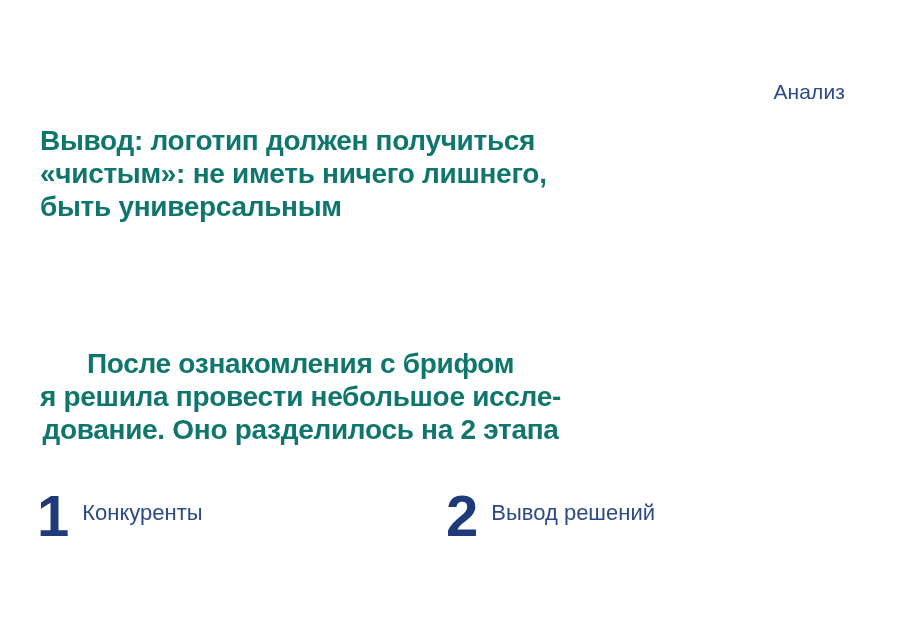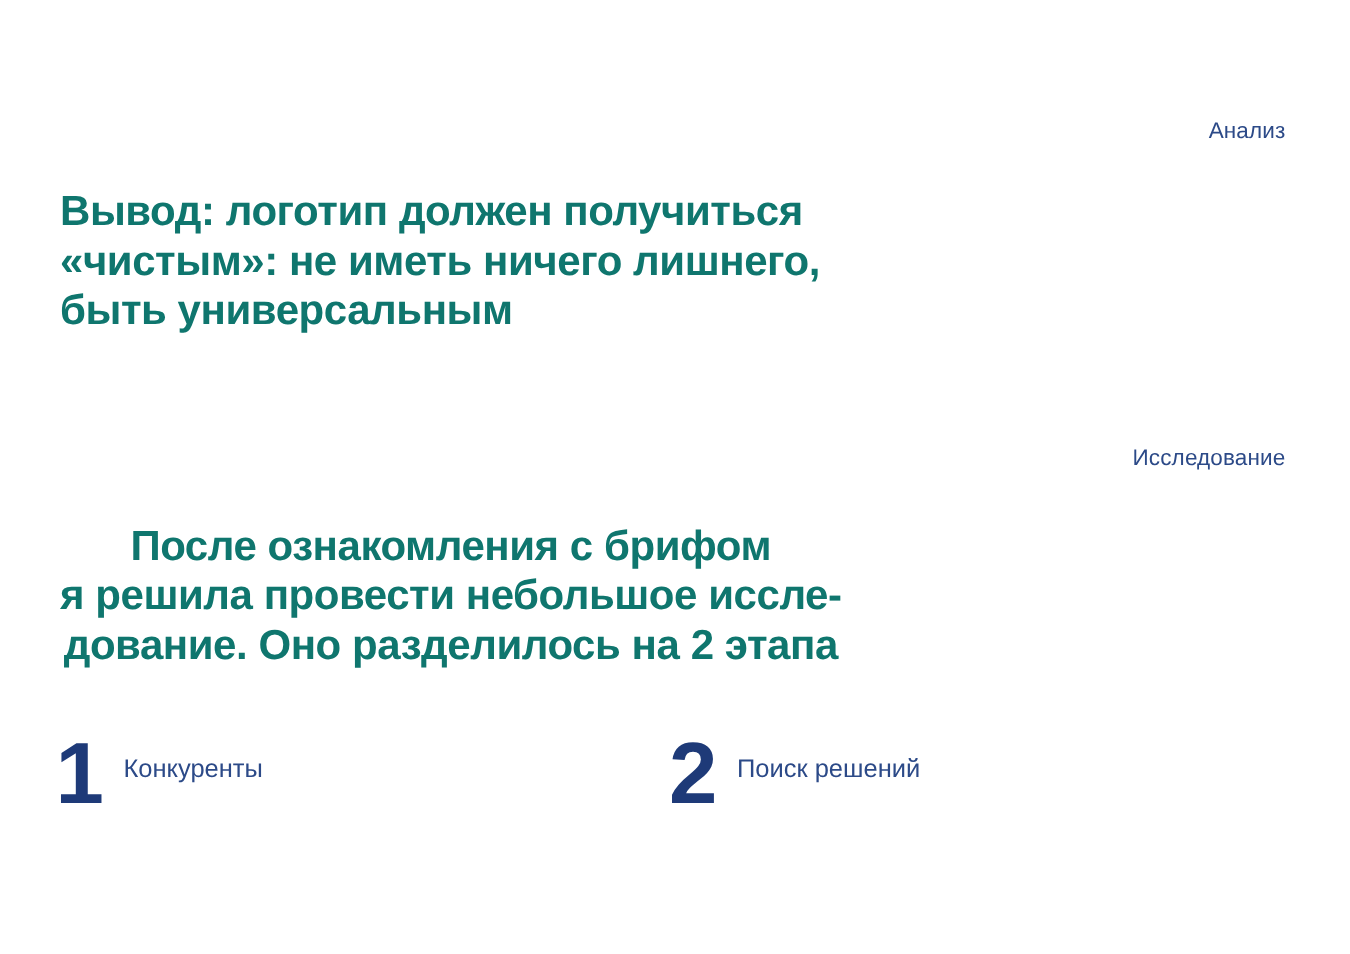--- a/index.html
+++ b/index.html
@@ -14,22 +14,22 @@
     overflow: hidden;
   }
   .slide {
     position: relative;
     width: 900px;
     height: 636px;
     background: #ffffff;
   }
   .corner-label {
     position: absolute;
-    right: 43px;
-    font-size: 15px;
+    right: 55px;
+    font-size: 21px;
     font-weight: 400;
     letter-spacing: 0.1px;
     color: #2c4a88;
     text-align: left;
     line-height: 1.2;
   }
   .label-analysis { top: 79px; }
   .label-research { top: 297px; }
   .heading {
     position: absolute;
@@ -55,48 +55,47 @@
   .step-1 { left: 37px; }
   .step-2 { left: 446px; }
   .step-number {
     font-size: 58px;
     font-weight: 700;
     line-height: 44px;
     color: #1e3a78;
     letter-spacing: -1px;
   }
   .step-label {
-    font-size: 17px;
+    font-size: 22px;
     font-weight: 400;
     color: #2c4a88;
     line-height: 1.2;
     position: relative;
     top: -3px;
   }
 </style>
 </head>
 <body>
 
 <div class="slide">
 
   <div class="corner-label label-analysis">Анализ</div>
 
   <h1 class="heading heading-1">Вывод: логотип должен получиться
 «чистым»: не иметь ничего лишнего,
 быть универсальным</h1>
 
-  <div class="corner-label label-research">Исследование</div>
 
   <h1 class="heading heading-2">После ознакомления с брифом
 я решила провести небольшое иссле-
 дование. Оно разделилось на 2 этапа</h1>
 
   <div class="step step-1">
     <span class="step-number">1</span>
     <span class="step-label">Конкуренты</span>
   </div>
 
   <div class="step step-2">
     <span class="step-number">2</span>
-    <span class="step-label">Поиск решений</span>
+    <span class="step-label">Вывод решений</span>
   </div>
 
 </div>
 
 </body></html>

